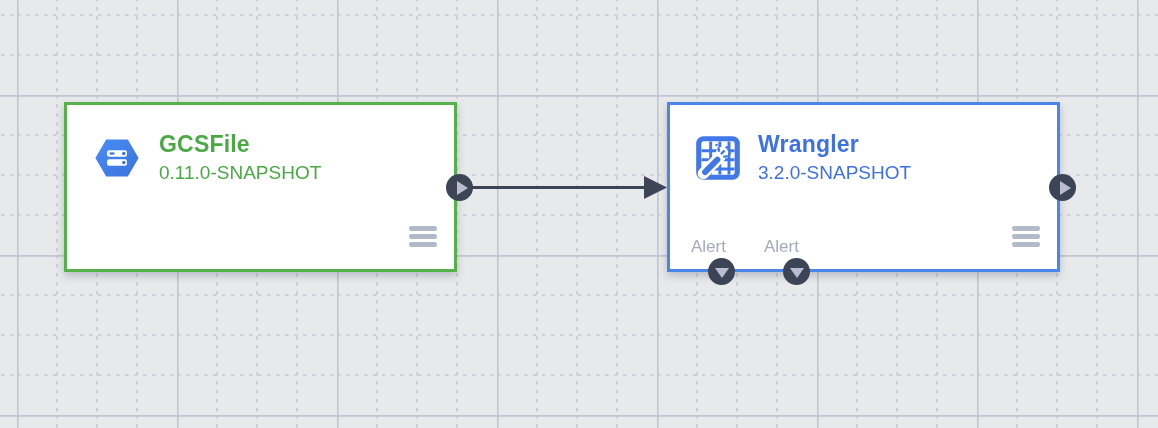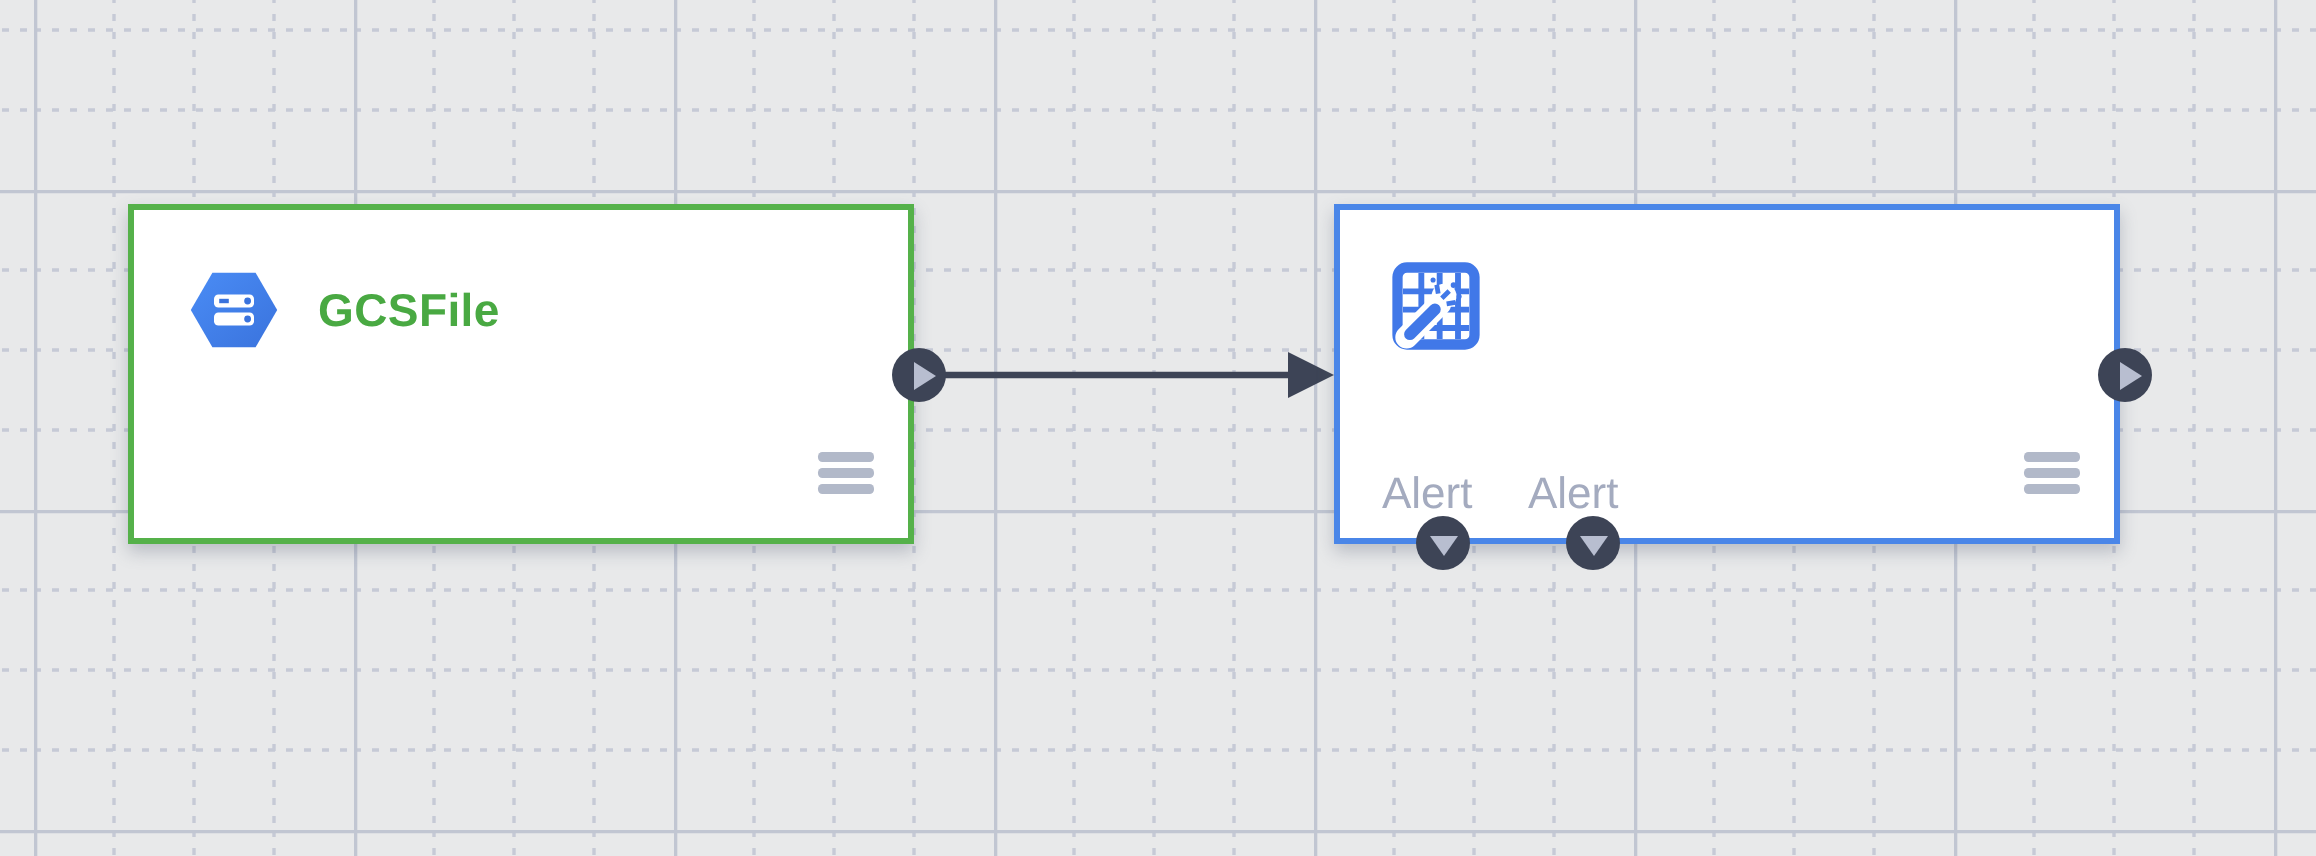--- a/index.html
+++ b/index.html
@@ -48,21 +48,21 @@
     background:#3d4456;display:flex;align-items:center;justify-content:center;
   }
   .bp-alert{left:38px;}
   .bp-error{left:113px;}
   .tri-down{
     width:0;height:0;margin-top:3px;
     border-left:7.5px solid transparent;border-right:7.5px solid transparent;
     border-top:10px solid #b8bed0;
   }
   .port-label{
-    position:absolute;top:132px;font-size:22px;color:#a4abbf;line-height:20px;
+    position:absolute;top:132px;font-size:17px;color:#a4abbf;line-height:20px;
   }
   .pl-alert{left:21px;}
   .pl-error{left:94px;}
 </style>
 </head>
 <body>
 
 <div class="canvas">
 
   <svg class="grid-layer" width="1158" height="428" aria-hidden="true">
@@ -92,20 +92,21 @@
         </defs>
         <polygon points="1.2,12 6.6,2.7 17.4,2.7 22.8,12 17.4,21.3 6.6,21.3" fill="url(#hexg)"></polygon>
         <rect x="7" y="8.1" width="10" height="3.3" rx="1.1" fill="#ffffff"></rect>
         <rect x="7" y="12.6" width="10" height="3.3" rx="1.1" fill="#ffffff"></rect>
         <path d="M8.3 9.75 H10.7" stroke="#3a73dd" stroke-width="1.1"></path>
         <circle cx="15.4" cy="9.75" r="0.85" fill="#3a73dd"></circle>
         <circle cx="15.4" cy="14.25" r="0.85" fill="#3a73dd"></circle>
       </svg>
       <div class="node-text">
         <div class="node-title">GCSFile</div>
+        <div class="node-version">0.11.0-SNAPSHOT</div>
       </div>
     </div>
     <div class="node-menu">
       <div class="bar"></div>
       <div class="bar"></div>
       <div class="bar"></div>
     </div>
     <div class="out-port">
       <div class="tri-right"></div>
     </div>
@@ -117,20 +118,24 @@
         <rect x="1.5" y="1.5" width="21" height="21" rx="2.6" fill="#ffffff" stroke="#4178e8" stroke-width="2.8"></rect>
         <path d="M3 8H21 M3 13H21 M3 18H21 M8 3V21 M13 3V21 M18 3V21" stroke="#4178e8" stroke-width="1.6" fill="none"></path>
         <circle cx="14.2" cy="9.3" r="3.4" fill="#ffffff"></circle>
         <line x1="4" y1="20.5" x2="13" y2="11.5" stroke="#ffffff" stroke-width="6.2" stroke-linecap="round"></line>
         <line x1="4.9" y1="19.7" x2="11.7" y2="12.9" stroke="#4178e8" stroke-width="3.2" stroke-linecap="round"></line>
         <path d="M13.6 9.9 L15.6 7.9 M14.9 11.4 L17.3 11 M12.6 8.6 L12.2 6.2" stroke="#4178e8" stroke-width="1.3" fill="none"></path>
         <circle cx="16.8" cy="6.3" r="0.8" fill="#4178e8"></circle>
         <circle cx="18.3" cy="9.4" r="0.7" fill="#4178e8"></circle>
         <circle cx="11.2" cy="4.9" r="0.7" fill="#4178e8"></circle>
       </svg>
+      <div class="node-text">
+        <div class="node-title">Wrangler</div>
+        <div class="node-version">3.2.0-SNAPSHOT</div>
+      </div>
     </div>
     <div class="node-menu">
       <div class="bar"></div>
       <div class="bar"></div>
       <div class="bar"></div>
     </div>
     <div class="out-port">
       <div class="tri-right"></div>
     </div>
 

